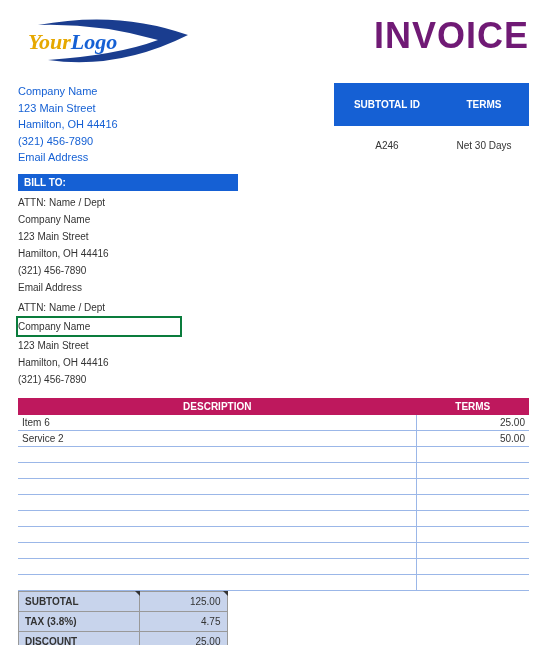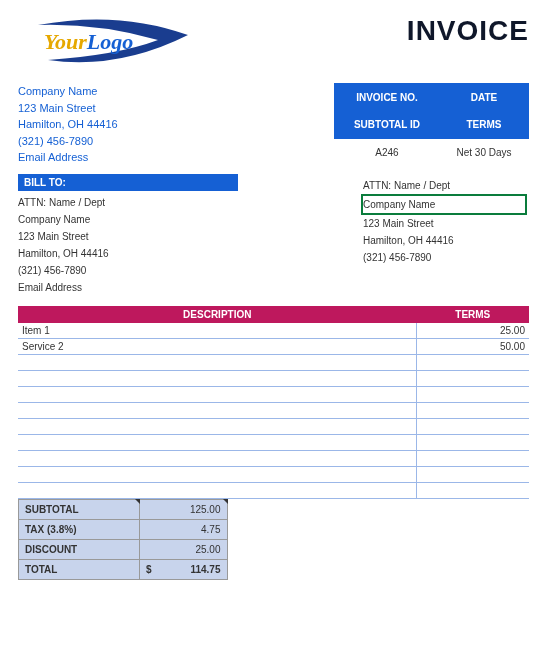--- a/index.html
+++ b/index.html
@@ -1,29 +1,29 @@
 <!DOCTYPE html>
 <html><head>
 <meta charset="utf-8">
 <style>
   * { box-sizing: border-box; margin: 0; padding: 0; }
   body { font-family: Arial, sans-serif; font-size: 11px; color: #333; background: #fff; width: 547px; padding: 15px 18px; }
   .header { display: flex; justify-content: space-between; align-items: flex-start; margin-bottom: 8px; }
   .logo { position: relative; width: 180px; height: 60px; }
   .logo-swoosh { position: absolute; top: 0; left: 0; width: 180px; height: 60px; }
-  .logo-text { position: absolute; top: 14px; left: 26px; font-family: 'Times New Roman', serif; font-size: 22px; font-weight: bold; font-style: italic; }
+  .logo-text { position: absolute; top: 14px; left: 10px; font-family: 'Times New Roman', serif; font-size: 22px; font-weight: bold; font-style: italic; }
   .logo-your { color: #e6a800; }
   .logo-logo { color: #1560d4; }
-  .invoice-title { font-size: 28px; font-weight: bold; color: #0f172a; letter-spacing: 1px; }
+  .invoice-title { font-size: 36px; font-weight: bold; color: #701a75; letter-spacing: 1px; }
   .top-row { display: flex; justify-content: space-between; margin-bottom: 8px; }
   .company-info { color: #1560d4; font-size: 11px; line-height: 1.5; }
   .meta-table { border-collapse: collapse; width: 195px; }
   .meta-table th { background: #1560d4; color: #fff; font-size: 10px; font-weight: bold; padding: 3px 6px; text-align: center; border: 1px solid #1560d4; }
   .meta-table td { font-size: 10px; padding: 3px 6px; text-align: center; }
-  .addr-row { display: flex; justify-content: space-between; margin-bottom: 10px; }
+  .addr-row { display: flex; justify-content: space-between; margin-bottom: 10px; flex-direction: column; }
   .addr-block { width: 220px; }
   .addr-header { background: #1560d4; color: #fff; font-weight: bold; font-size: 10px; padding: 3px 6px; }
   .addr-body { font-size: 10px; line-height: 1.5; padding-top: 3px; }
   .addr-body div { padding: 1px 0; }
   .selected-cell { border: 2px solid #0a7c3c; padding: 0 2px; margin: 0 -2px; width: 166px; }
   .items-table { width: 100%; border-collapse: collapse; margin-top: 4px; }
   .items-table th { background: #be185d; color: #fff; font-size: 10px; font-weight: bold; padding: 3px 6px; }
   .items-table th.desc { text-align: center; width: 78%; }
   .items-table th.amt { text-align: center; width: 22%; }
   .items-table td { border-bottom: 1px solid #9bb7e8; padding: 2px 4px; font-size: 10px; height: 16px; }
@@ -62,24 +62,20 @@
 <div class="top-row">
   <div class="company-info">
     <div>Company Name</div>
     <div>123 Main Street</div>
     <div>Hamilton, OH  44416</div>
     <div>(321) 456-7890</div>
     <div>Email Address</div>
   </div>
   <table class="meta-table">
     <tbody>
-        <tr>
-      <th>INVOICE NO.</th>
-      <th>DATE</th>
-    </tr>
     <tr>
       <th>SUBTOTAL ID</th>
       <th>TERMS</th>
     </tr>
     <tr>
       <td>A246</td>
       <td>Net 30 Days</td>
     </tr>
   </tbody>
     </table>
@@ -110,21 +106,21 @@
 
 <table class="items-table">
   <thead>
     <tr>
       <th class="desc">DESCRIPTION</th>
       <th class="amt">TERMS</th>
     </tr>
   </thead>
   <tbody id="items-body">
       <tr>
-        <td class="desc">Item 1</td>
+        <td class="desc">Item 6</td>
         <td class="amt">25.00</td>
       </tr>
       <tr>
         <td class="desc">Service 2</td>
         <td class="amt">50.00</td>
       </tr>
       <tr>
         <td class="desc"></td>
         <td class="amt"></td>
       </tr>

